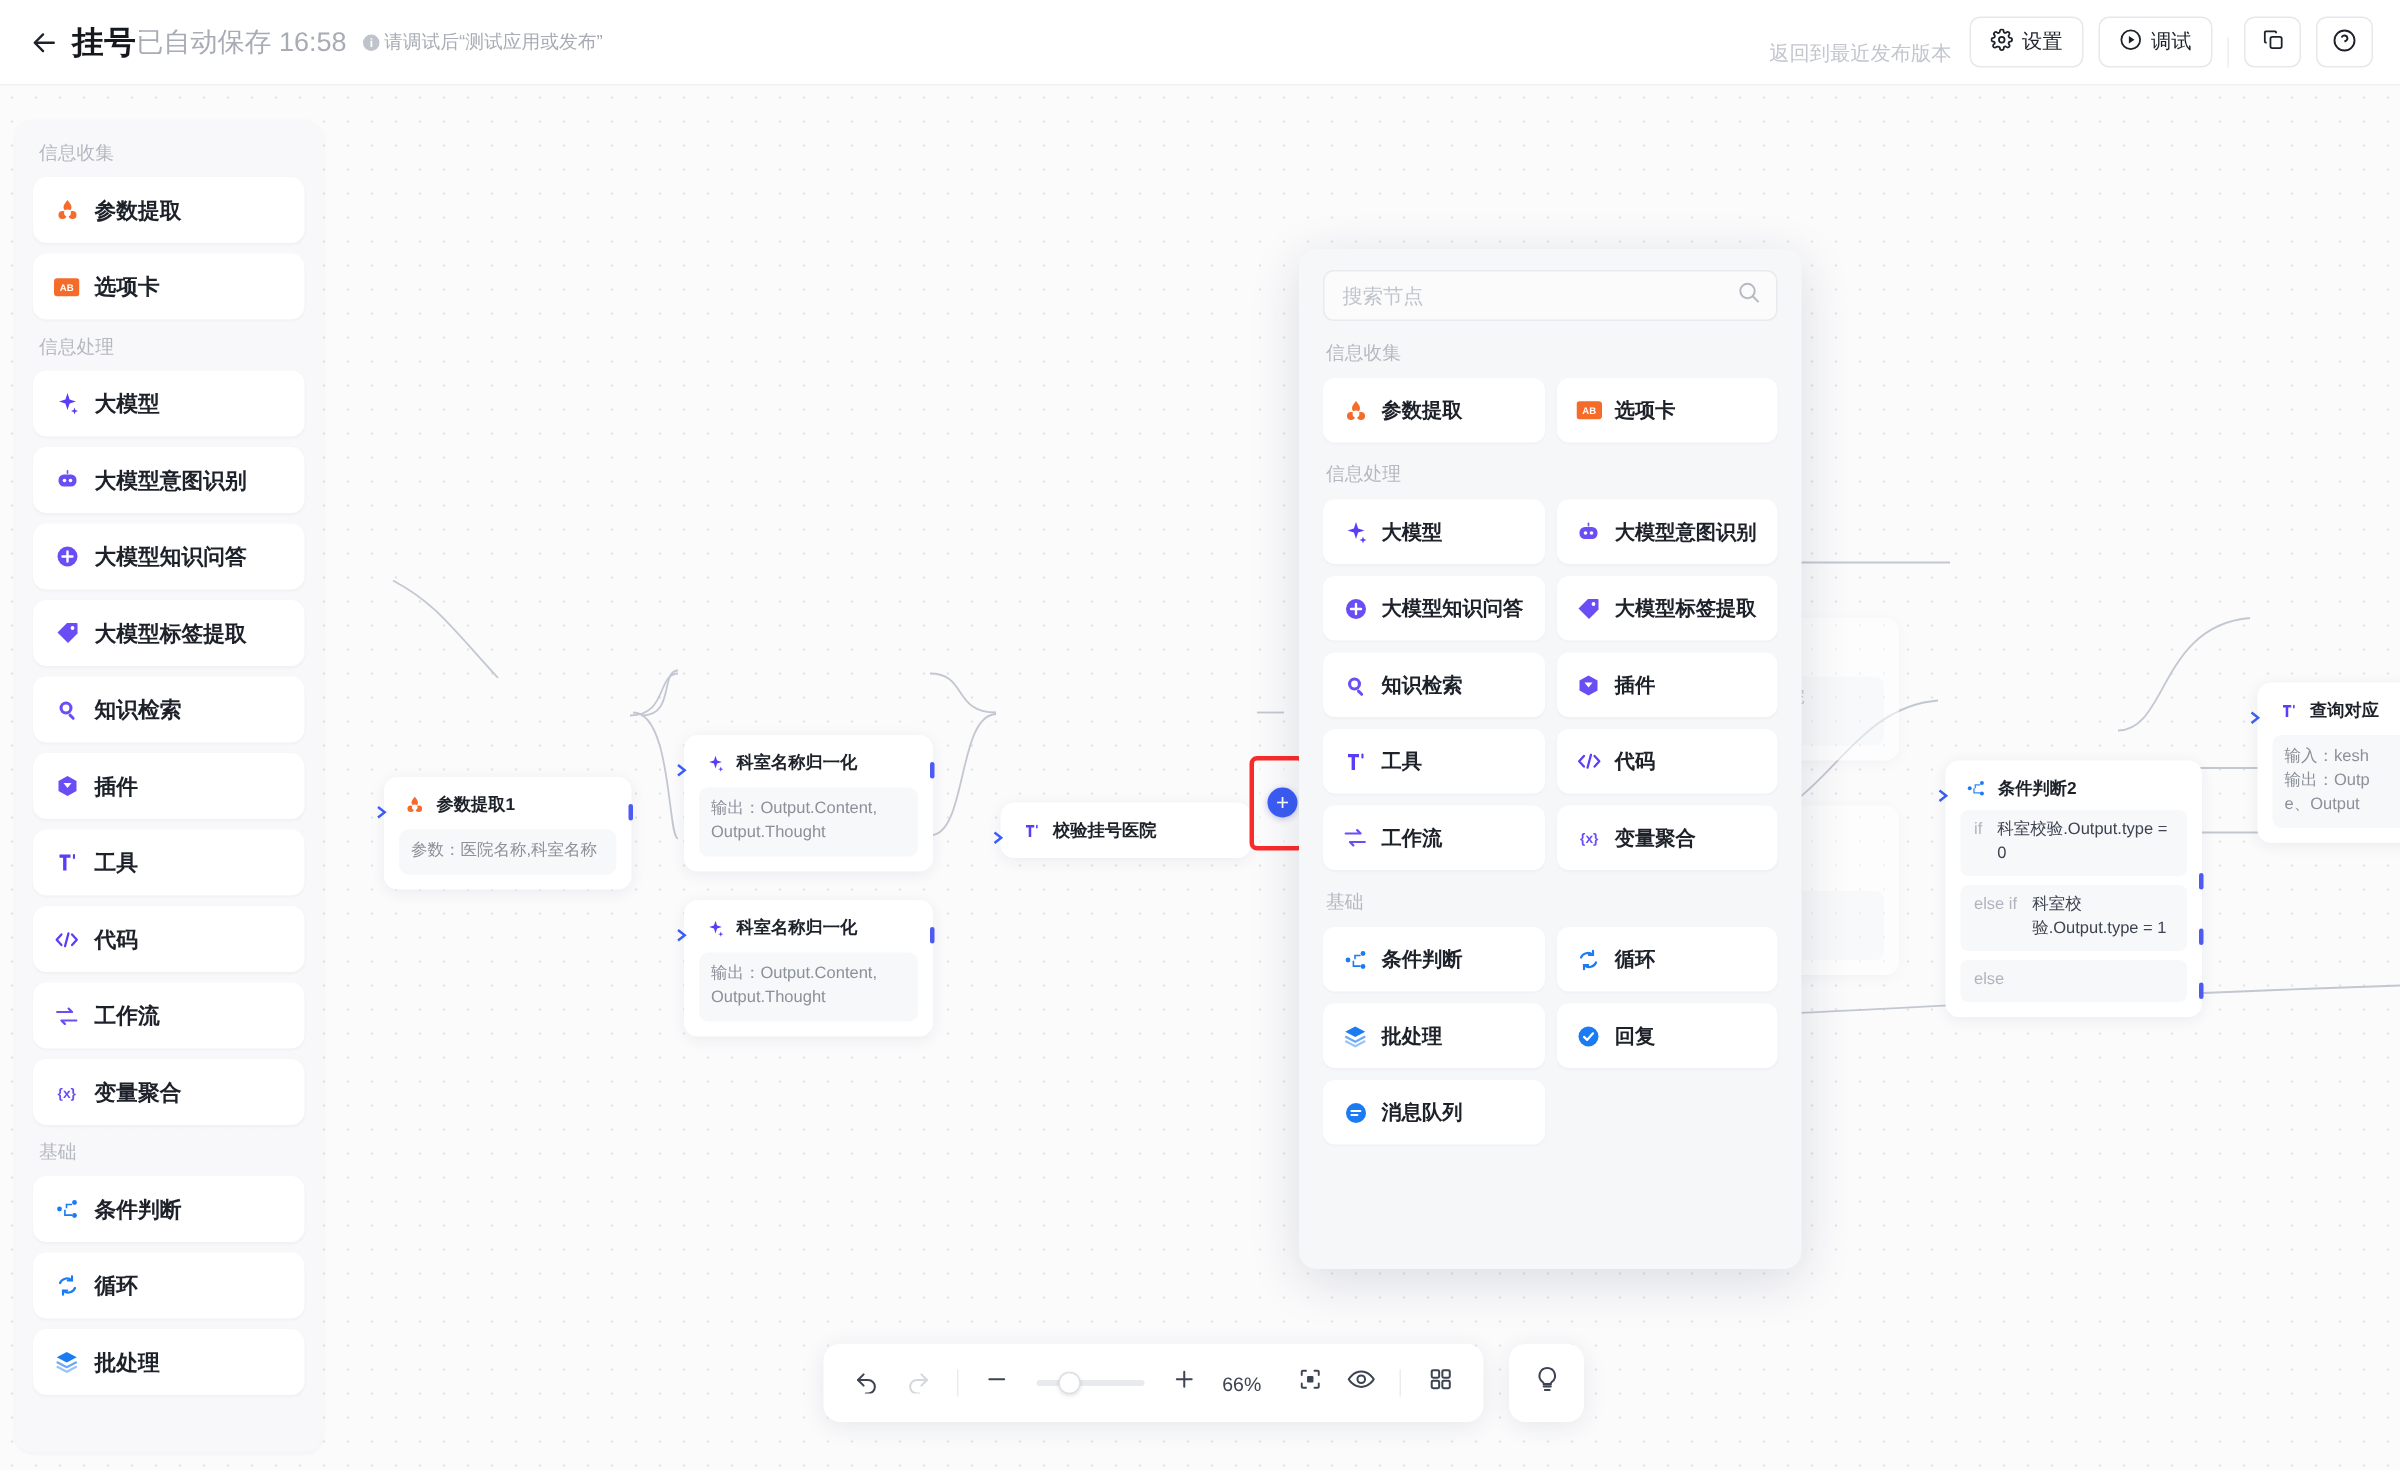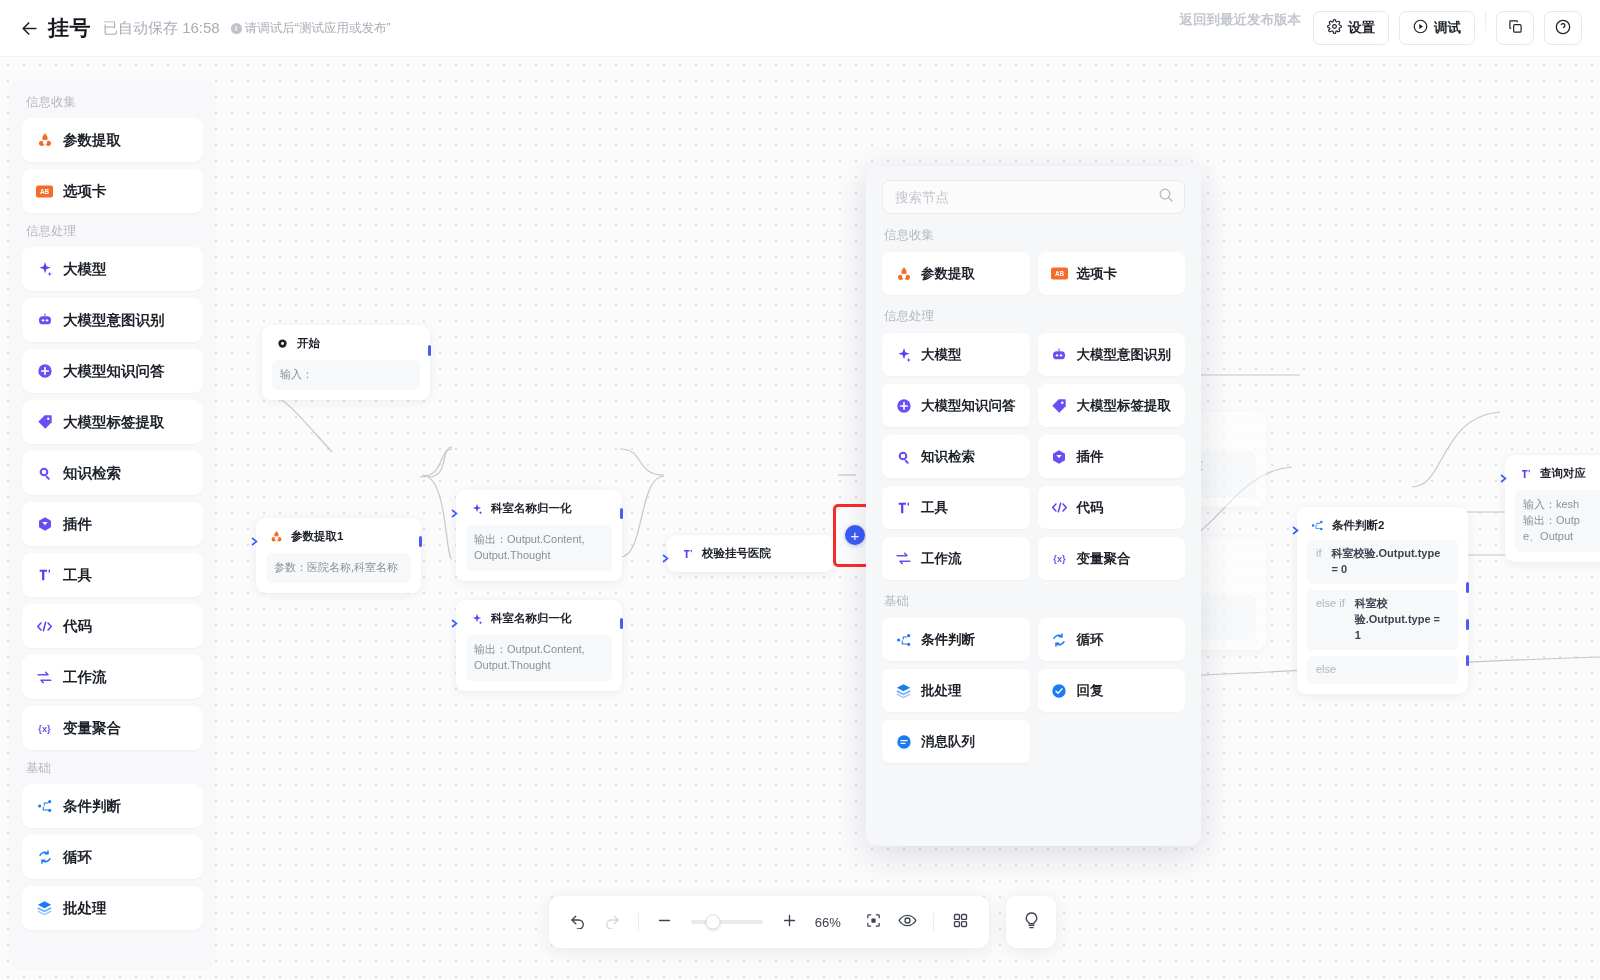--- a/index.html
+++ b/index.html
@@ -18,32 +18,32 @@
   .back-arrow {
     margin-left: 16px; width: 26px; height: 26px; display: flex;
     align-items: center; justify-content: center; cursor: pointer;
     color: #1d2129;
   }
   .app-title {
     font-size: 21px; font-weight: 700; color: #15181d; margin-left: 6px;
     letter-spacing: .5px;
   }
   .autosave {
-    font-size: 15px; color: #a8acb4; margin-left: 12px; white-space: nowrap;
+    font-size: 18px; color: #a8acb4; white-space: nowrap;
   }
   .hint-wrap {
     display: flex; align-items: center; gap: 3px; margin-left: 11px;
     font-size: 12.5px; color: #a8acb4; white-space: nowrap;
   }
   .info-dot {
     width: 11px; height: 11px; border-radius: 50%; background: #bfc3ca;
     color: #fff; font-size: 8px; display: flex; align-items: center;
     justify-content: center; font-weight: 700; flex: none;
   }
-  .top-right { margin-left: auto; display: flex; align-items: flex-start; gap: 10px; padding-right: 18px; font-weight: bold; }
+  .top-right { margin-left: auto; display: flex; align-items: flex-end; gap: 10px; padding-right: 18px; }
   .revert-text { font-size: 13.5px; color: #c2c6cd; white-space: nowrap; margin-right: 2px;}
   .tb-btn {
     height: 34px; border: 1px solid #e6e8eb; border-radius: 7px;
     background: #fff; display: flex; align-items: center; gap: 6px;
     padding: 0 13px; font-size: 13.5px; color: #1d2129; cursor: pointer;
   }
   .tb-btn.icon-only { width: 38px; padding: 0; justify-content: center; }
   .tb-sep { width: 1px; height: 20px; background: #eceef1; }
 
   
@@ -89,21 +89,21 @@
     position: absolute; width: 9px; height: 9px; top: 22px;
   }
   .port svg { display:block; }
   .port-out { width: 3px; height: 11px; background: #4e5bf2; border-radius: 2px; }
 
   .cond-row {
     display: flex; gap: 10px; background: #f7f8fa; border-radius: 5px;
     padding: 6px 9px; font-size: 11px; margin-top: 6px; line-height: 1.45;
   }
   .cond-key { color: #b0b5bd; flex: none; }
-  .cond-val { color: #3d4351; font-weight: bold; }
+  .cond-val { color: #3d4351; }
 
   .edge { position: absolute; left: 0; top: 0; pointer-events: none; overflow: visible; }
 
   
   #plus-highlight {
     position: absolute; left: 833px; top: 447px; width: 37px; height: 63px;
     border: 3px solid #fa2b2b; border-radius: 5px; background: rgba(255,255,255,.55);
   }
   #plus-btn {
     position: absolute; left: 845px; top: 468px; width: 20px; height: 20px;
@@ -240,33 +240,20 @@
       <path d="M838,418 C 846,418 848,418 856,418"></path>
       <path d="M1165,318 C 1230,318 1250,318 1300,318"></path>
       <path d="M1160,490 C 1215,490 1230,415 1292,410"></path>
       <path d="M1412,430 C 1445,430 1440,360 1500,355"></path>
       <path d="M1412,455 C 1460,455 1470,455 1600,455"></path>
       <path d="M1412,498 C 1460,498 1470,498 1600,498"></path>
       <path d="M1130,620 C 1220,620 1350,608 1600,600"></path>
     </g>
   </svg>
 
-  <div class="node" style="left:262px; top:268px; width:168px;">
-    <div class="node-hd">
-      <span class="ic">
-        <svg width="11" height="11" viewBox="0 0 24 24">
-            <circle cx="12" cy="12" r="9" fill="#1d2129"></circle>
-            <circle cx="12" cy="12" r="3.2" fill="#fff"></circle>
-          </svg>
-      </span>
-      <span>开始</span>
-    </div>
-    <div class="node-body">输入：</div>
-    <div class="port port-out" style="left:166px; top:20px;"></div>
-  </div>
 
   <div class="node" style="left:256px; top:461px; width:165px;">
     <div class="node-hd">
       <span class="ic">
         <svg width="13" height="13" viewBox="0 0 24 24" fill="#f56b2a">
             <path d="M12 2c1.6 2.1 4 4.6 4 7a4 4 0 11-8 0c0-2.4 2.4-4.9 4-7z"></path>
             <circle cx="7" cy="17" r="4" fill="#f56b2a"></circle>
             <circle cx="17" cy="17" r="4" fill="#f56b2a"></circle>
             <circle cx="12" cy="15" r="3.4" fill="#fff"></circle>
           </svg>

